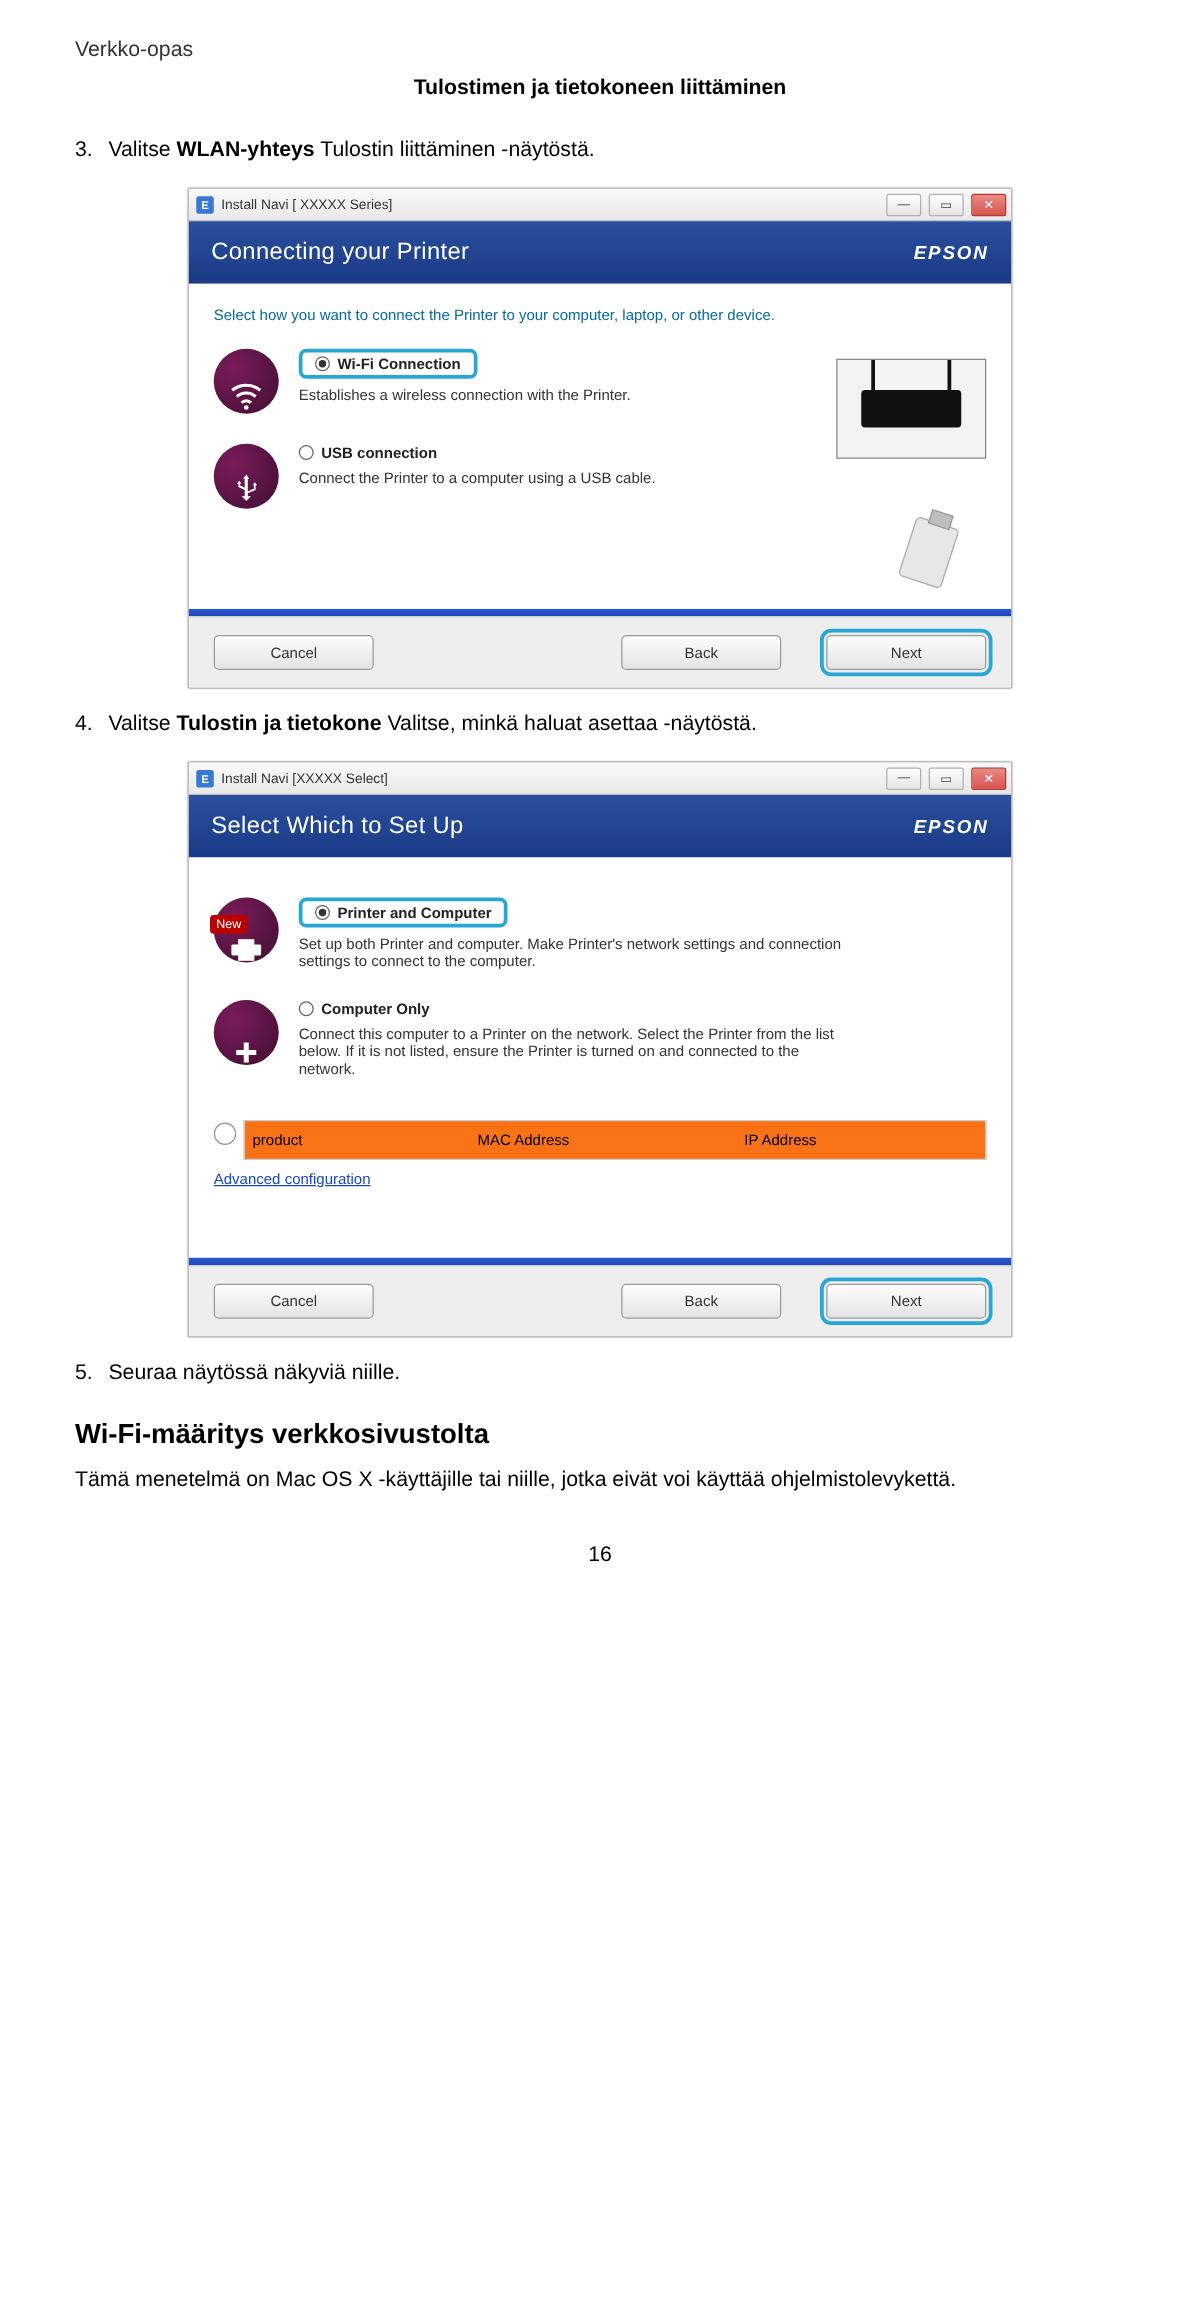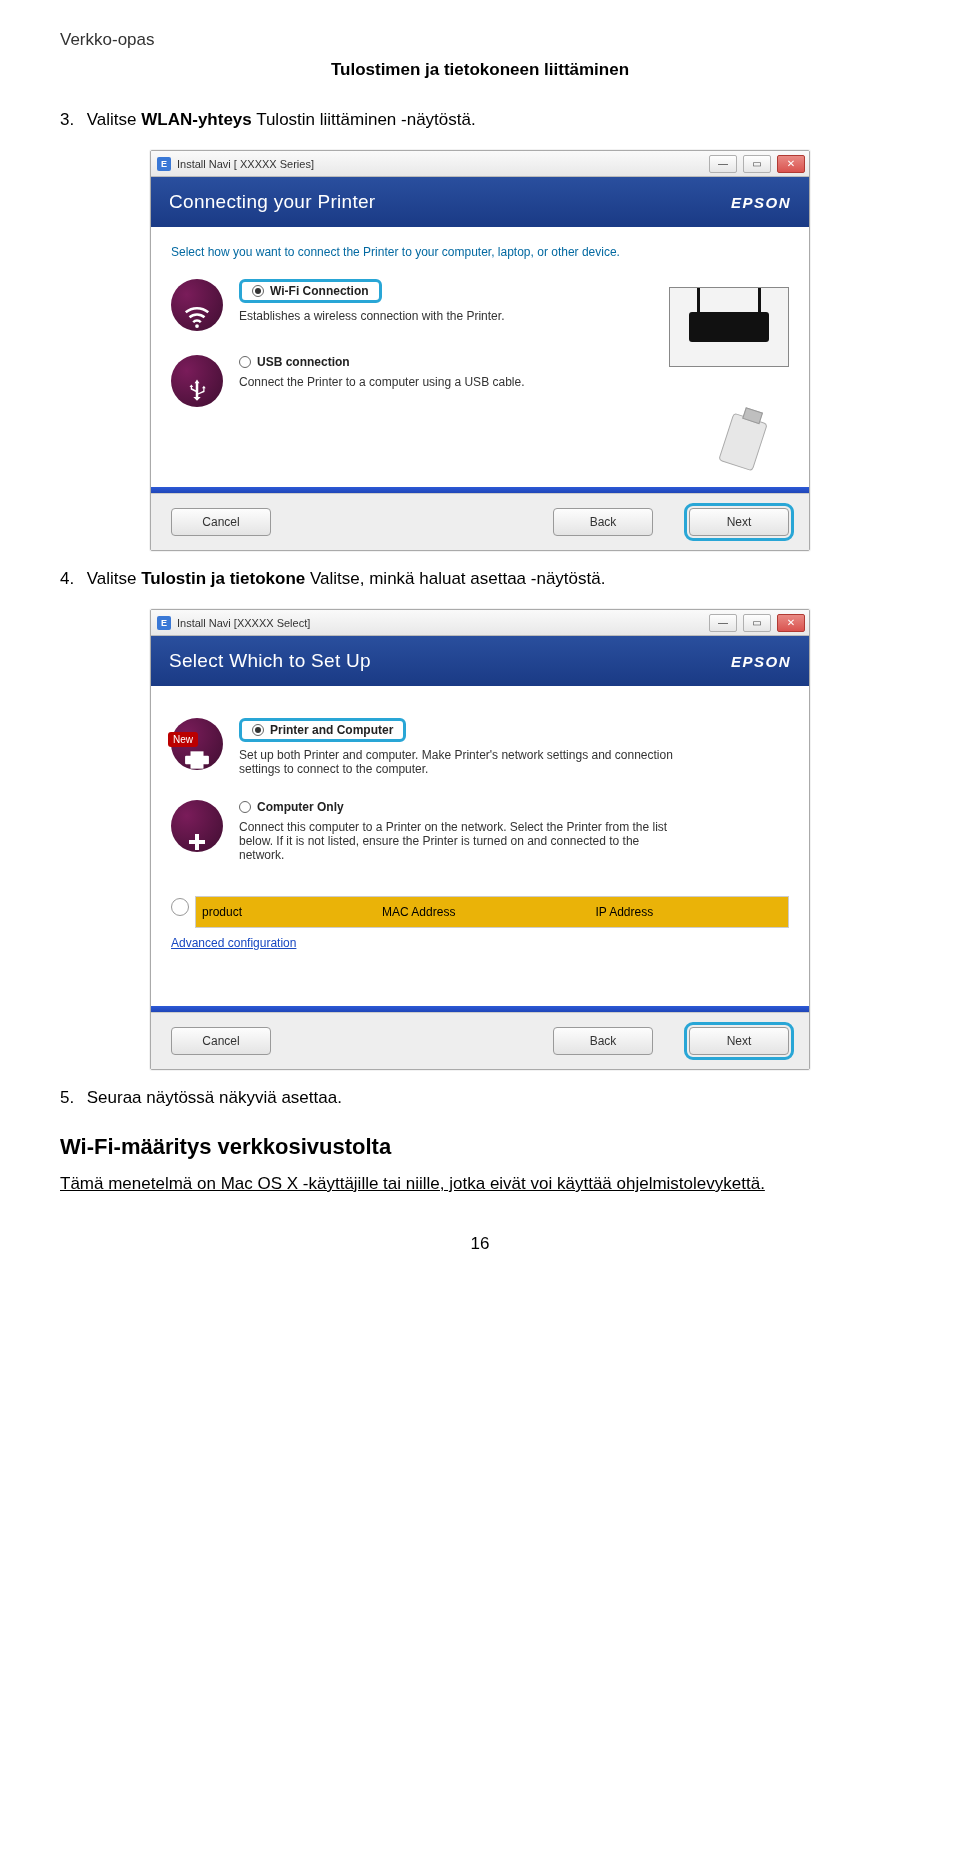--- a/index.html
+++ b/index.html
@@ -126,46 +126,46 @@
 
   .blue-sep { height: 6px; background: linear-gradient(#2c59d6, #1f46b8); margin: 0; }
 
   .wizard-footer {
     background: #eeeeee;
     padding: 14px 20px;
     display: flex; align-items: center; justify-content: space-between;
     border-top: 1px solid #ccc;
   }
   .wbtn {
-    width: 100px; height: 28px;
+    width: 128px; height: 28px;
     border: 1px solid #9a9a9a;
     background: linear-gradient(#fdfdfd, #e4e4e4);
     border-radius: 4px;
     font-size: 12px; color: #333;
     cursor: pointer;
   }
   .wbtn-group { display: flex; gap: 36px; }
   .wbtn.highlighted { outline: 3px solid #29a6d6; outline-offset: 2px; }
 
   .adv-link { color: #1747c1; text-decoration: underline; font-size: 12px; margin-top: 8px; display: inline-block; cursor: pointer; }
 
   .table-headers {
     display: flex; gap: 140px; padding: 8px 6px;
-    border: 1px solid #ccc; background: #eab308; margin-top: 10px;
+    border: 1px solid #ccc; background: #f97316; margin-top: 10px;
     font-size: 12px;
   }
   .refresh-icon {
     width: 18px; height: 18px; border: 1px solid #999; border-radius: 50%;
     display: inline-block; margin-right: 6px; margin-top: 12px;
     position: relative; vertical-align: top;
   }
   .refresh-row { display: flex; align-items: flex-start; }
 
   .section-h2 { font-size: 22px; font-weight: 700; margin: 26px 0 14px 0; }
-  .para { font-size: 17px; margin: 6px 0 40px 0; text-decoration: underline; }
+  .para { font-size: 17px; margin: 6px 0 40px 0; }
   .page-number { text-align: center; font-size: 17px; margin-top: 30px; }
 
   svg.wifi { width: 30px; height: 30px; }
   svg.usb { width: 30px; height: 30px; }
   svg.printer { width: 26px; height: 20px; }
   svg.plus { width: 20px; height: 20px; }
 </style>
 </head>
 <body>
 
@@ -315,20 +315,20 @@
       <button class="wbtn">Cancel</button>
       <div class="wbtn-group">
         <button class="wbtn">Back</button>
         <button class="wbtn highlighted">Next</button>
       </div>
     </div>
   </div>
 
   <p class="step">
     <span class="num">5.</span>
-    <span>Seuraa näytössä näkyviä asettaa.</span>
+    <span>Seuraa näytössä näkyviä niille.</span>
   </p>
 
   <h2 class="section-h2">Wi-Fi-määritys verkkosivustolta</h2>
   <p class="para">Tämä menetelmä on Mac OS X -käyttäjille tai niille, jotka eivät voi käyttää ohjelmistolevykettä.</p>
 
   <div class="page-number">16</div>
 </div>
 
 </body></html>

